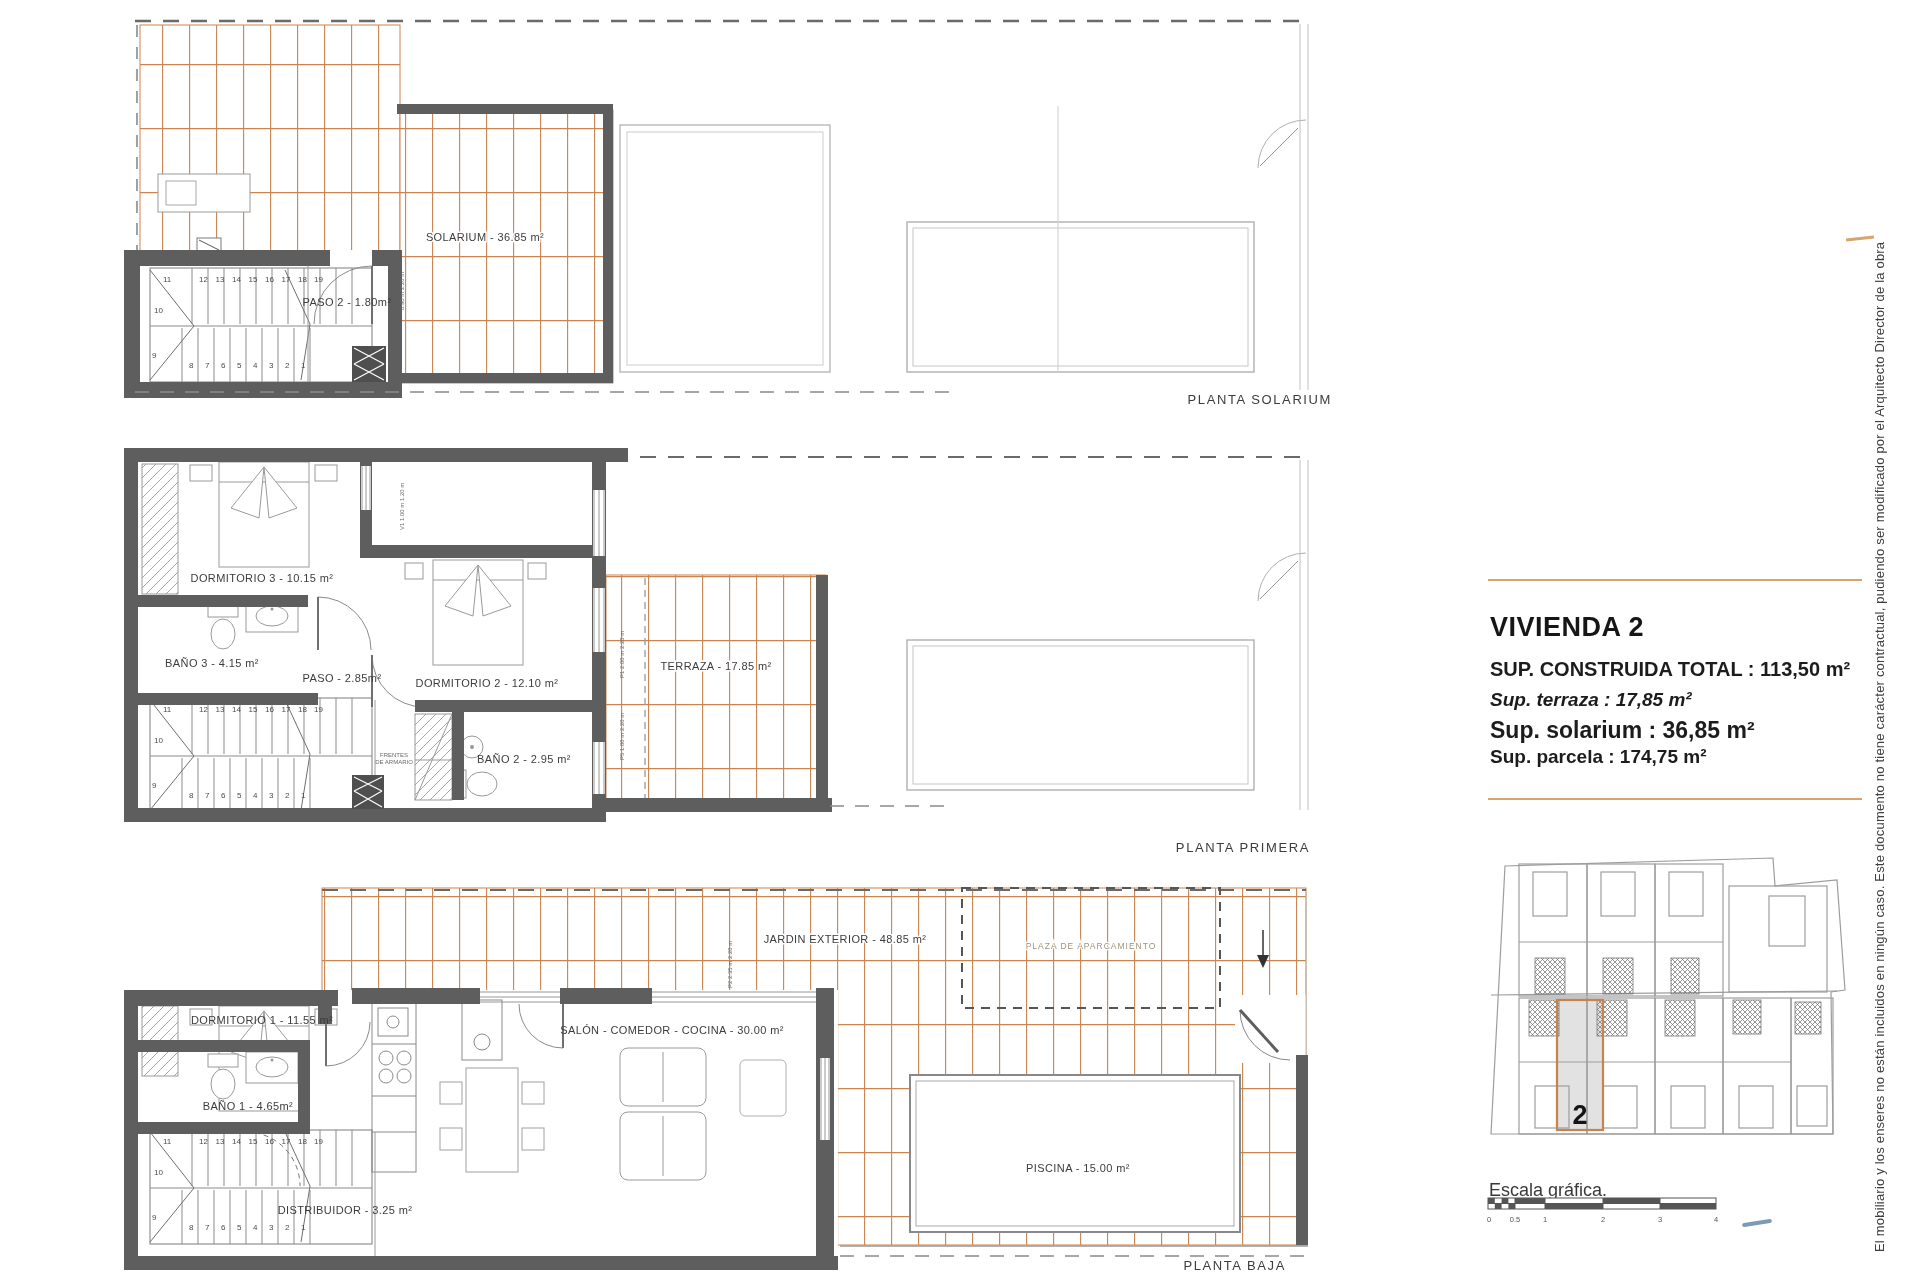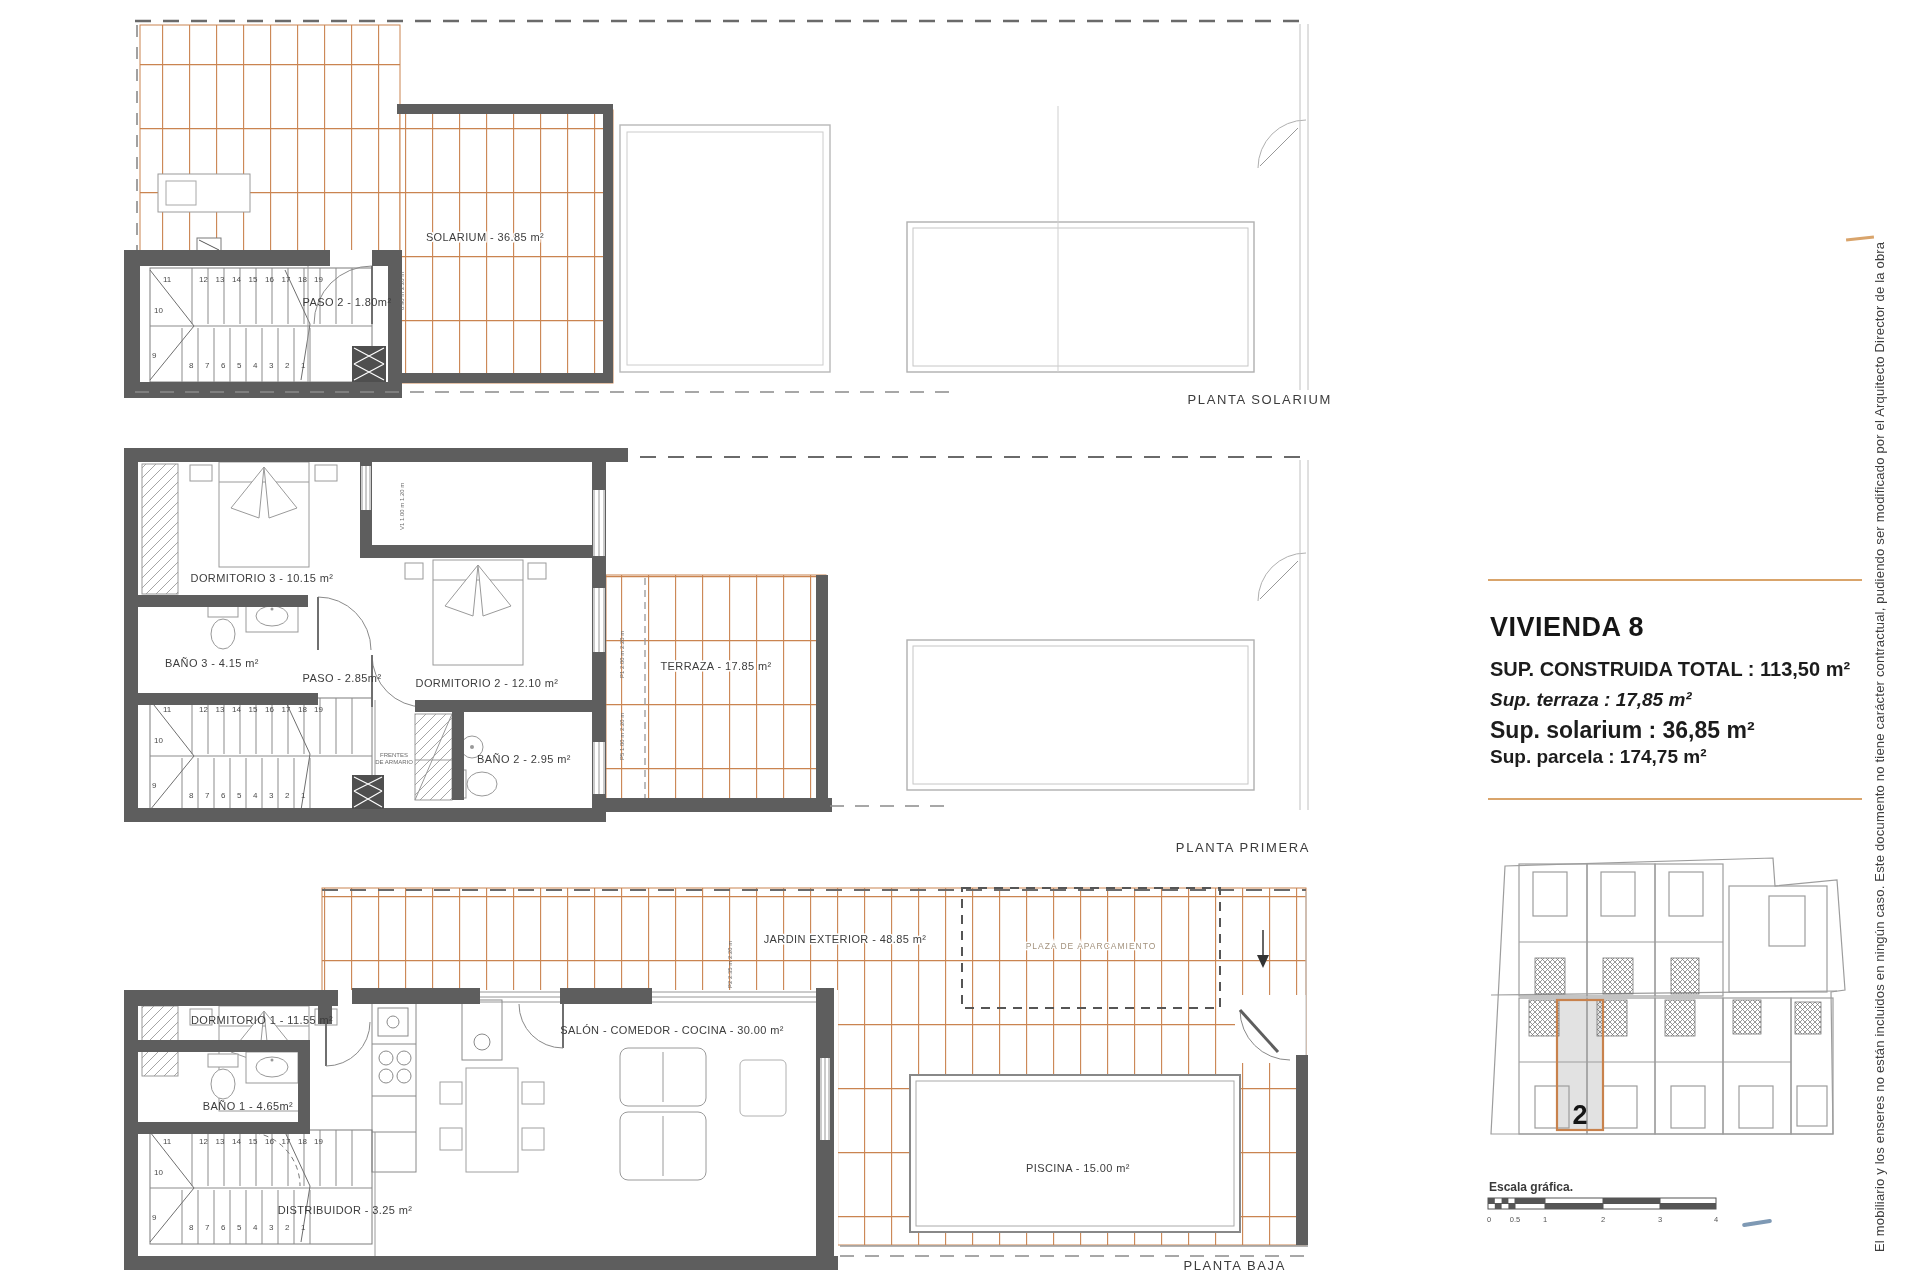--- a/index.html
+++ b/index.html
@@ -15,21 +15,21 @@
   .sb-title{position:absolute;left:1490px;top:612px;font-size:27px;font-weight:bold;color:#161616;letter-spacing:.5px;}
   .sb-spec{position:absolute;left:1490px;font-weight:bold;color:#1c1c1c;}
   .sb-spec.l1{top:658px;font-size:20px;}
   .sb-spec.l2{top:689px;font-size:19px;font-style:italic;}
   .sb-spec.l3{top:717px;font-size:23px;}
   .sb-spec.l4{top:746px;font-size:19px;}
   .hr-orange{position:absolute;left:1488px;width:374px;height:2px;background:#d9a46b;}
   .hr1{top:579px;} .hr2{top:798px;}
   .otick{position:absolute;left:1846px;top:237px;width:28px;height:3px;background:#d9a46b;transform:rotate(-6deg);}
   .bluedash{position:absolute;left:1742px;top:1221px;width:30px;height:4px;background:#7e99b4;border-radius:2px;transform:rotate(-9deg);}
-  .escala{position:absolute;left:1489px;top:1180px;font-size:12px;color:#3a3a3a;font-weight:bold;}
+  .escala{position:absolute;left:1489px;top:1180px;font-size:18px;color:#3a3a3a;}
   .vnote{position:absolute;left:1872px;top:1252px;transform:rotate(-90deg);transform-origin:0 0;
          white-space:nowrap;font-size:13px;color:#3e3e3e;letter-spacing:.2px;}
 </style>
 </head>
 <body>
 
 <div class="page">
 
 <svg width="1920" height="1280" viewBox="0 0 1920 1280">
   <defs>
@@ -390,21 +390,21 @@
     <text class="room-lbl halo" x="845" y="943" text-anchor="middle">JARDIN EXTERIOR - 48.85 m²</text>
     <text class="plaza-lbl" x="1091" y="949" text-anchor="middle">PLAZA DE APARCAMIENTO</text>
     <text class="room-lbl" x="1078" y="1172" text-anchor="middle">PISCINA - 15.00 m²</text>
     <text class="tiny-lbl" x="732" y="988" transform="rotate(-90 732 988)">P2 2.35 m 2.20 m</text>
     <text class="plan-title" x="1286" y="1270" text-anchor="end">PLANTA BAJA</text>
   </g>
 </svg>
 
 
 <div class="hr-orange hr1"></div>
-<div class="sb-title">VIVIENDA 8</div>
+<div class="sb-title">VIVIENDA 2</div>
 <div class="sb-spec l1">SUP. CONSTRUIDA TOTAL : 113,50 m²</div>
 <div class="sb-spec l2">Sup. terraza : 17,85 m²</div>
 <div class="sb-spec l3">Sup. solarium : 36,85 m²</div>
 <div class="sb-spec l4">Sup. parcela : 174,75 m²</div>
 <div class="hr-orange hr2"></div>
 <div class="otick"></div>
 
 
 <svg width="390" height="318" viewBox="0 0 390 318" style="position:absolute;left:1475px;top:842px;">
   <rect x="82" y="158" width="46" height="130" fill="#e2e2e2"></rect>

